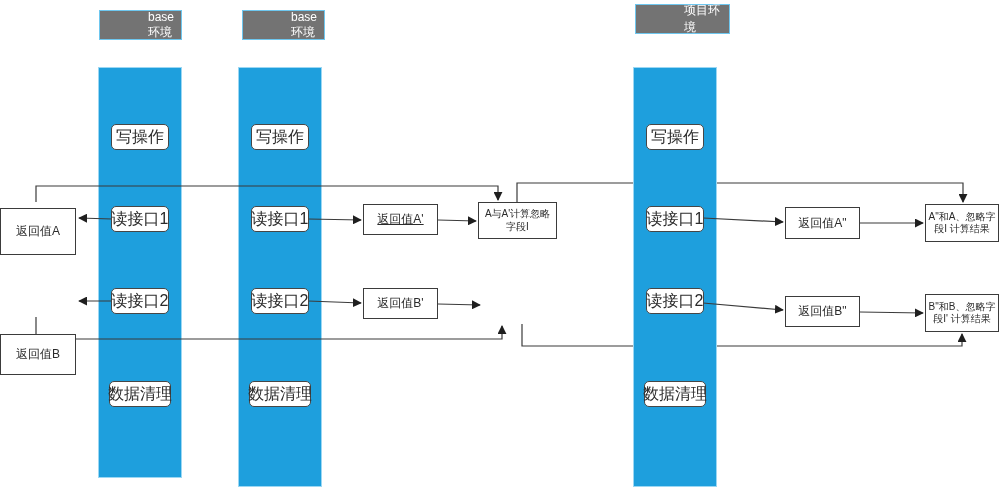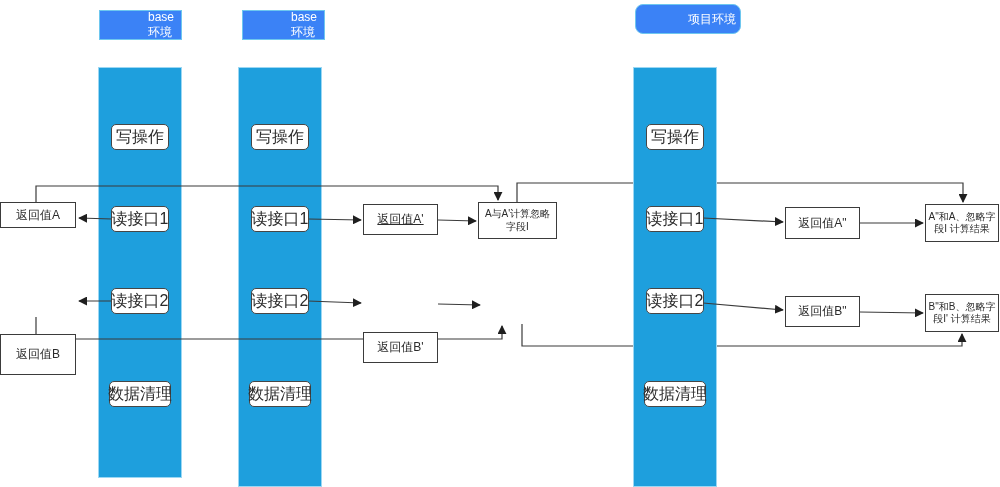--- a/index.html
+++ b/index.html
@@ -6,21 +6,21 @@
   .canvas{
     position:relative;width:1000px;height:487px;background:#ffffff;
     font-family:"Liberation Sans","DejaVu Sans",sans-serif;overflow:hidden;
   }
   .lane{
     position:absolute;background:#1e9fdd;border:1px solid #9bd7f3;
     box-sizing:border-box;z-index:1;
   }
   .lane.top{z-index:3;}
   .lane-header{
-    position:absolute;background:#3b82f6;border:1px solid #6ec7ef;
+    position:absolute;background:#737373;border:1px solid #6ec7ef;
     box-sizing:border-box;color:#ffffff;font-size:12px;
     display:flex;align-items:center;justify-content:center;z-index:4;padding-left:48px;
   }
   .step{
     position:absolute;background:#ffffff;border:1.5px solid #464646;border-radius:5px;
     box-sizing:border-box;color:#2b2b2b;font-size:16px;
     display:flex;align-items:center;justify-content:center;z-index:5;white-space:nowrap;
   }
   .node{
     position:absolute;background:#ffffff;border:1px solid #3b3b3b;
@@ -66,44 +66,44 @@
     <path d="M308,301 L361,303" fill="none" stroke="#3b3b3b" stroke-width="1.2" marker-end="url(#arrO)"></path>
     <path d="M438,304 L480,305" fill="none" stroke="#3b3b3b" stroke-width="1.2" marker-end="url(#arrO)"></path>
     <path d="M703,218 L783,222" fill="none" stroke="#3b3b3b" stroke-width="1.2" marker-end="url(#arrO)"></path>
     <path d="M860,223 L923,223" fill="none" stroke="#3b3b3b" stroke-width="1.2" marker-end="url(#arrO)"></path>
     <path d="M703,303 L783,310" fill="none" stroke="#3b3b3b" stroke-width="1.2" marker-end="url(#arrO)"></path>
     <path d="M860,312 L923,313" fill="none" stroke="#3b3b3b" stroke-width="1.2" marker-end="url(#arrO)"></path>
   </svg>
 
   <div class="lane-header" style="left:99px;top:10px;width:83px;height:30px;">base环境</div>
   <div class="lane-header" style="left:242px;top:10px;width:83px;height:30px;">base环境</div>
-  <div class="lane-header" style="left:635px;top:4px;width:106px;height:30px;border-radius:8px;">项目环境</div>
+  <div class="lane-header" style="left:635px;top:4px;width:95px;height:30px;">项目环境</div>
 
   <div class="step" style="left:111px;top:124px;width:58px;height:26px;">写操作</div>
   <div class="step" style="left:111px;top:206px;width:58px;height:26px;">读接口1</div>
   <div class="step" style="left:111px;top:288px;width:58px;height:26px;">读接口2</div>
   <div class="step" style="left:109px;top:381px;width:62px;height:26px;">数据清理</div>
 
   <div class="step" style="left:251px;top:124px;width:58px;height:26px;">写操作</div>
   <div class="step" style="left:251px;top:206px;width:58px;height:26px;">读接口1</div>
   <div class="step" style="left:251px;top:288px;width:58px;height:26px;">读接口2</div>
   <div class="step" style="left:249px;top:381px;width:62px;height:26px;">数据清理</div>
 
   <div class="step" style="left:646px;top:124px;width:58px;height:26px;">写操作</div>
   <div class="step" style="left:646px;top:206px;width:58px;height:26px;">读接口1</div>
   <div class="step" style="left:646px;top:288px;width:58px;height:26px;">读接口2</div>
   <div class="step" style="left:644px;top:381px;width:62px;height:26px;">数据清理</div>
 
-  <div class="node" style="left:0px;top:202px;width:76px;height:26px;">返回值A</div>
+  <div class="node" style="left:0px;top:208px;width:76px;height:47px;">返回值A</div>
   <div class="node" style="left:0px;top:286px;width:76px;height:41px;margin-top:48px;">返回值B</div>
 
   <div class="node" style="left:363px;top:204px;width:75px;height:31px;text-decoration:underline;">返回值A'</div>
   <div class="node small" style="left:478px;top:202px;width:79px;height:37px;">A与A'计算忽略字段I</div>
 
-  <div class="node" style="left:363px;top:288px;width:75px;height:31px;margin-top:44px;">返回值B'</div>
+  <div class="node" style="left:363px;top:288px;width:75px;height:31px;">返回值B'</div>
 
   <div class="node" style="left:785px;top:207px;width:75px;height:32px;">返回值A"</div>
   <div class="node small" style="left:925px;top:204px;width:74px;height:38px;">A"和A、忽略字段I 计算结果</div>
 
   <div class="node" style="left:785px;top:296px;width:75px;height:31px;">返回值B"</div>
   <div class="node small" style="left:925px;top:294px;width:74px;height:38px;">B"和B、忽略字段I' 计算结果</div>
 
 </div>
 
 </body></html>

